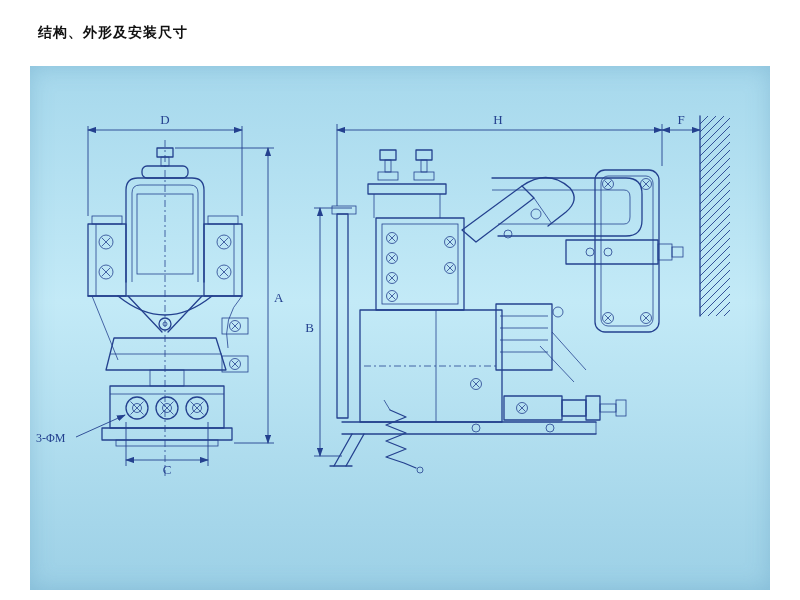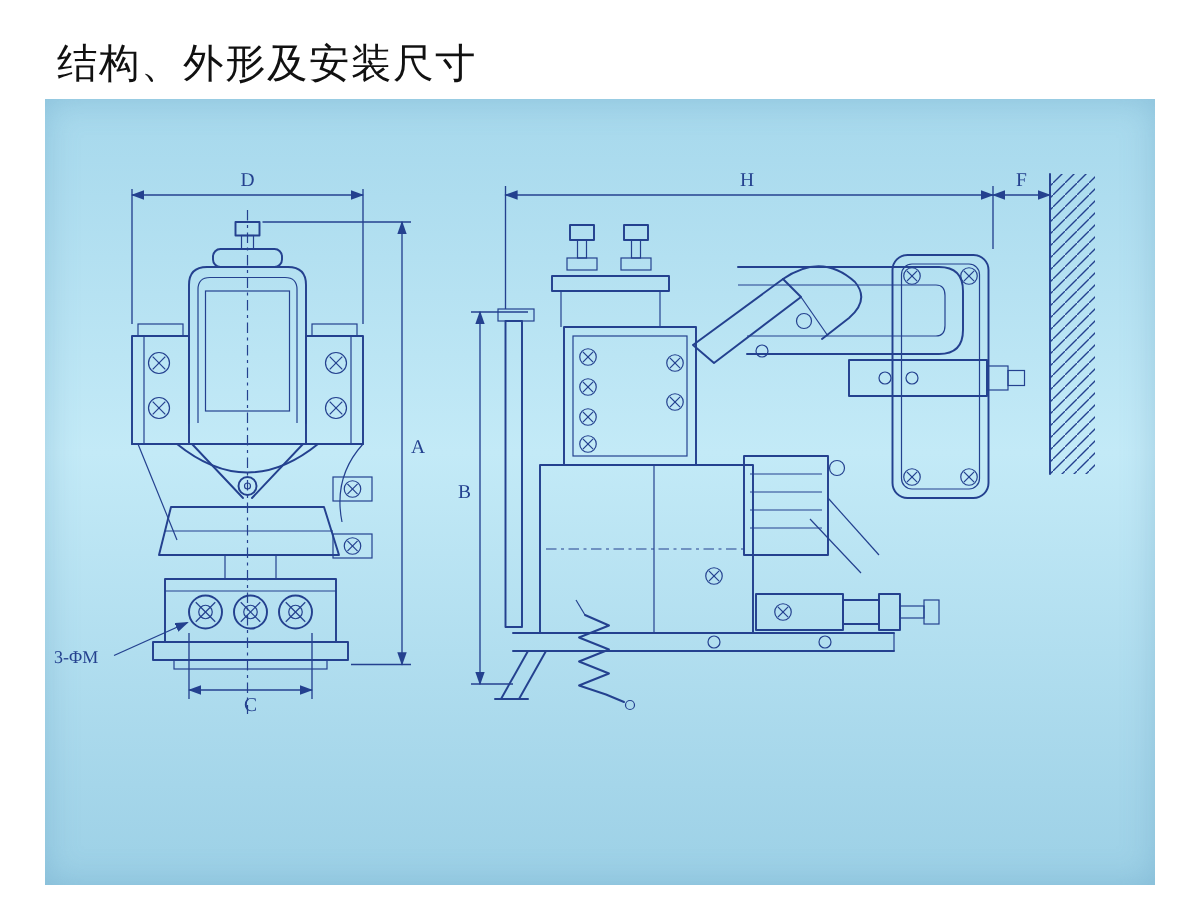--- a/index.html
+++ b/index.html
@@ -10,22 +10,22 @@
     --page_bg:#ffffff;
     --title_color:#111111;
   }
   html,body{margin:0;padding:0;background:var(--page_bg);}
   .slide{
     position:relative;width:800px;height:600px;background:var(--page_bg);
     overflow:hidden;font-family:"Liberation Sans",sans-serif;
   }
   .page-title{
     position:absolute;left:38px;top:24px;margin:0;
-    font-family:"Liberation Serif",serif;font-weight:400;
-    font-size:27px;color:var(--title_color);letter-spacing:1px;
+    font-family:"Liberation Serif",serif;font-weight:700;
+    font-size:14px;color:var(--title_color);letter-spacing:1px;
   }
   .panel{
     position:absolute;left:30px;top:66px;width:740px;height:524px;
     background:linear-gradient(180deg,var(--panel_top),var(--panel_mid) 45%,var(--panel_bottom));
     box-shadow:inset 0 0 22px rgba(90,150,185,.35);
   }
   .drawing{position:absolute;left:0;top:0;width:100%;height:100%;}
   .drawing .ln{stroke:var(--ink);fill:none;stroke-width:1.3;stroke-linecap:round;stroke-linejoin:round;}
   .drawing .tn{stroke:var(--ink);fill:none;stroke-width:.8;}
   .drawing .dim{stroke:var(--ink);fill:none;stroke-width:.9;}

